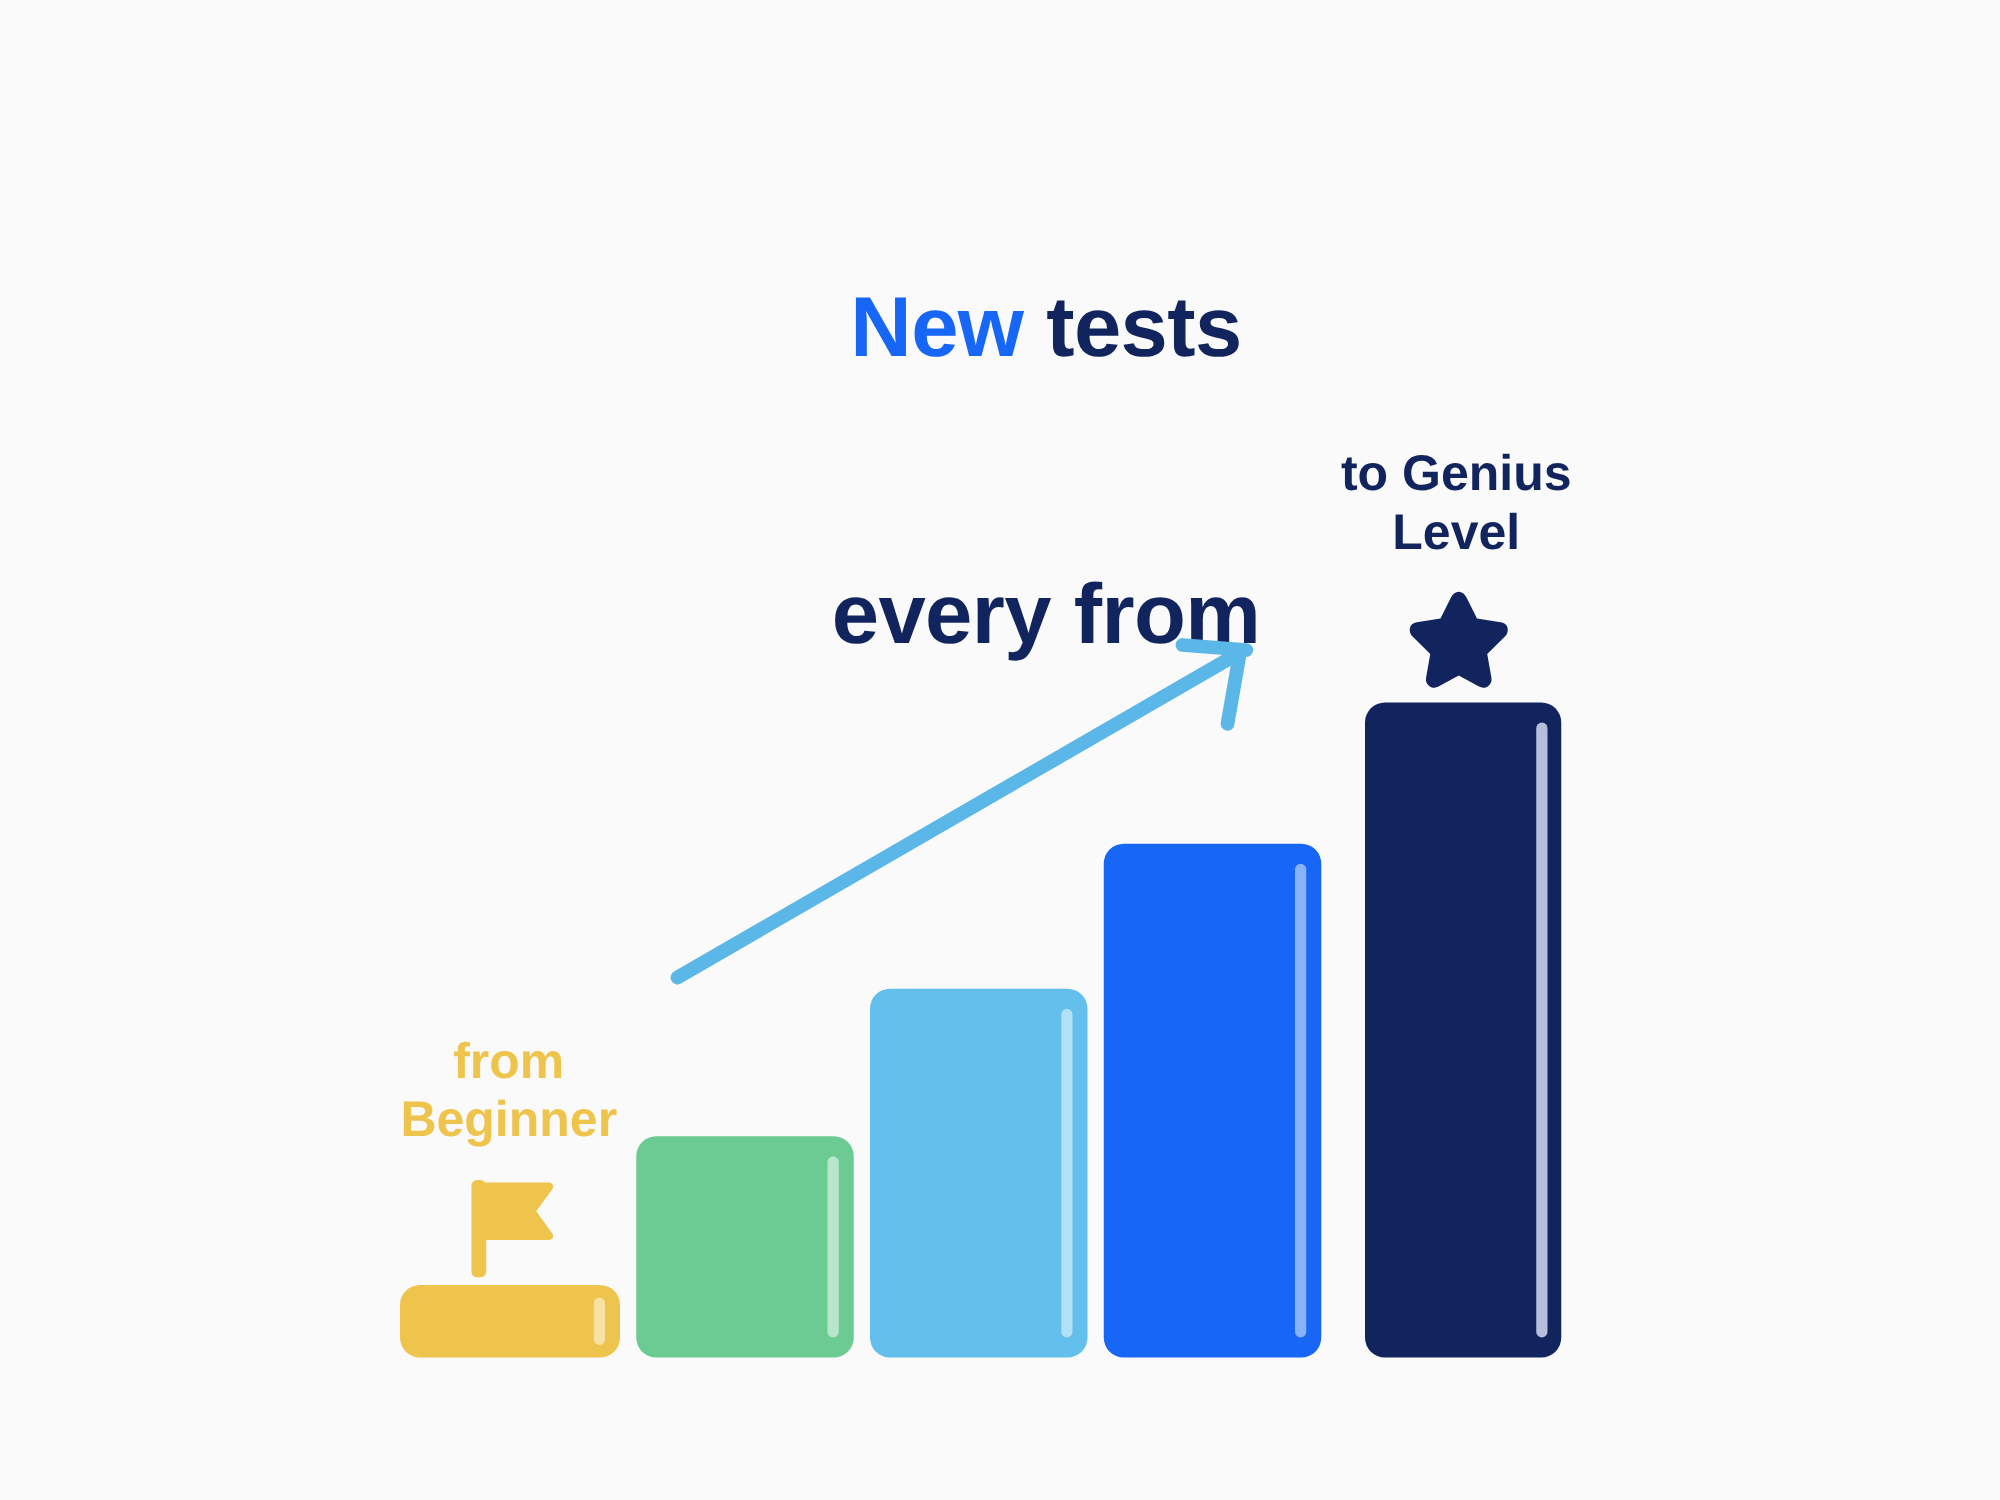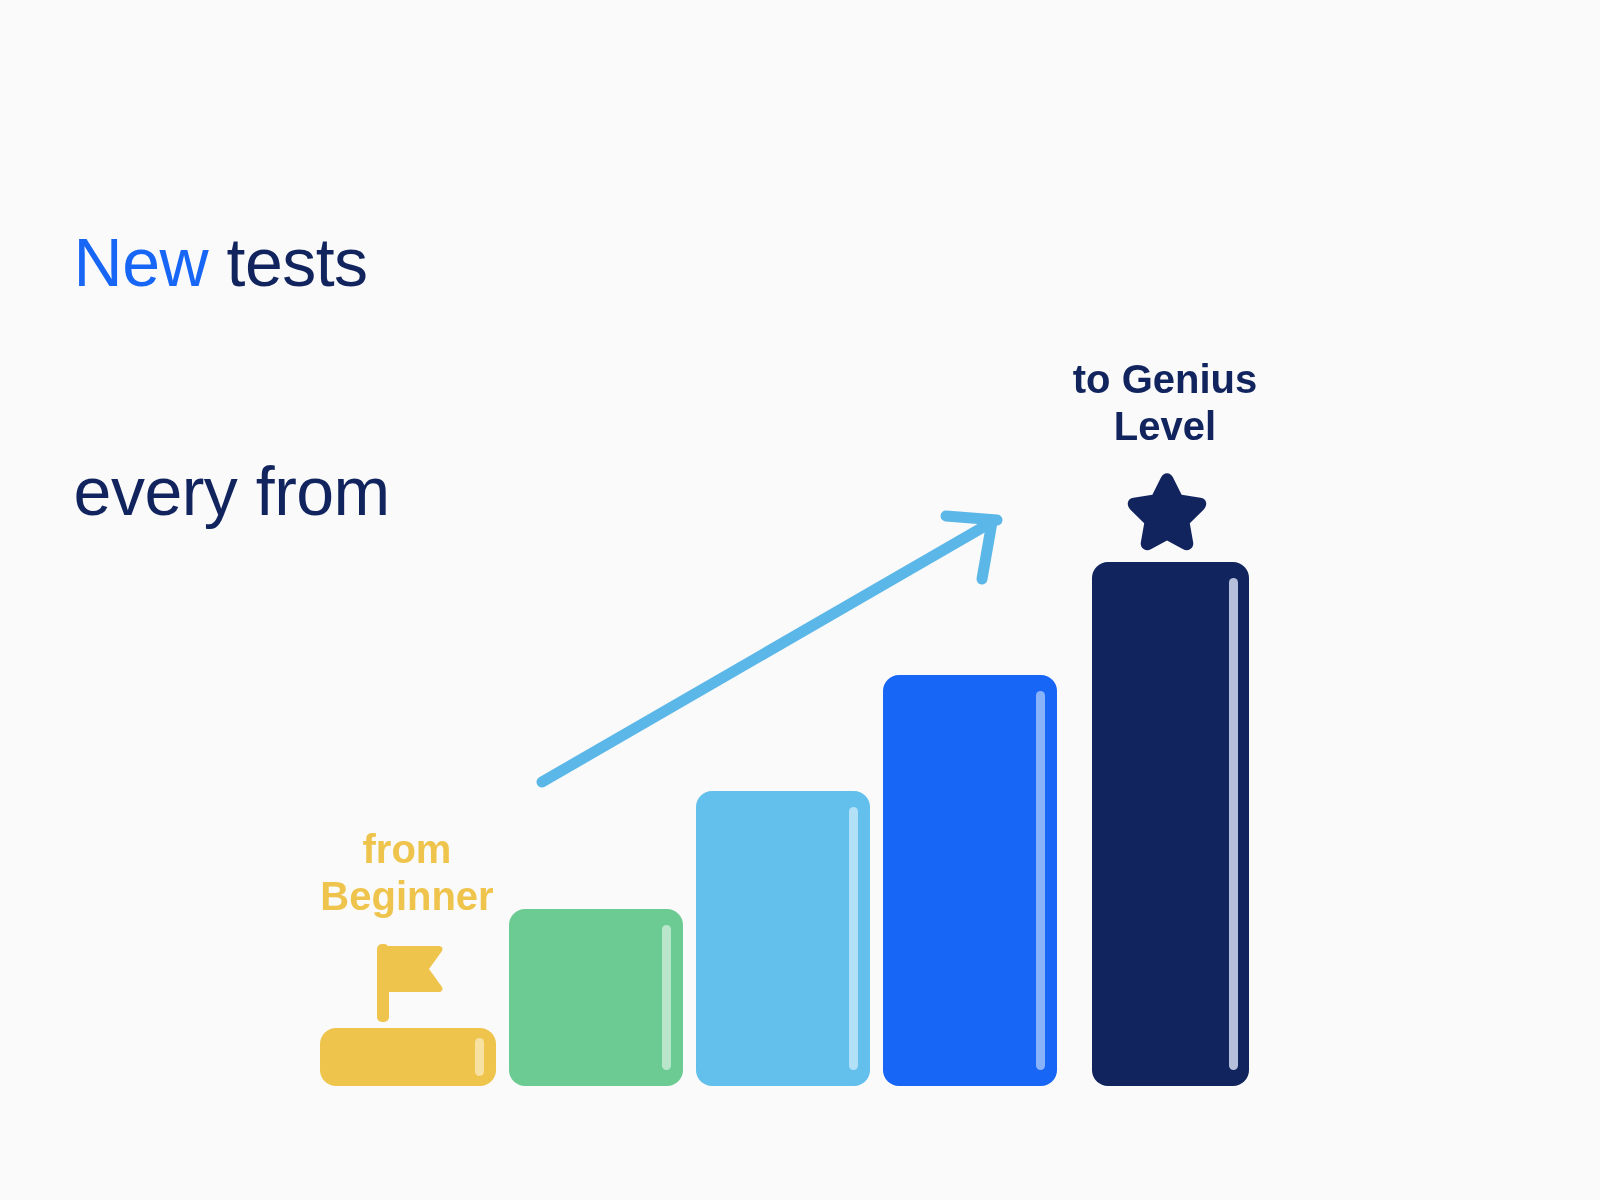--- a/index.html
+++ b/index.html
@@ -19,23 +19,23 @@
     height: 1200px;
     background: #fafafa;
   }
 
   
   #headline {
     position: absolute;
     left: 0;
     top: 148px;
     width: 1600px;
-    text-align: left;
+    text-align: center;
     font-size: 68px;
-    font-weight: normal;
+    font-weight: bold;
     line-height: 1.12;
     letter-spacing: -0.5px;
     color: #11245e;
     white-space: pre;
   }
   #headline .accent { color: #1766f5; }
 
   
   .caption {
     position: absolute;

